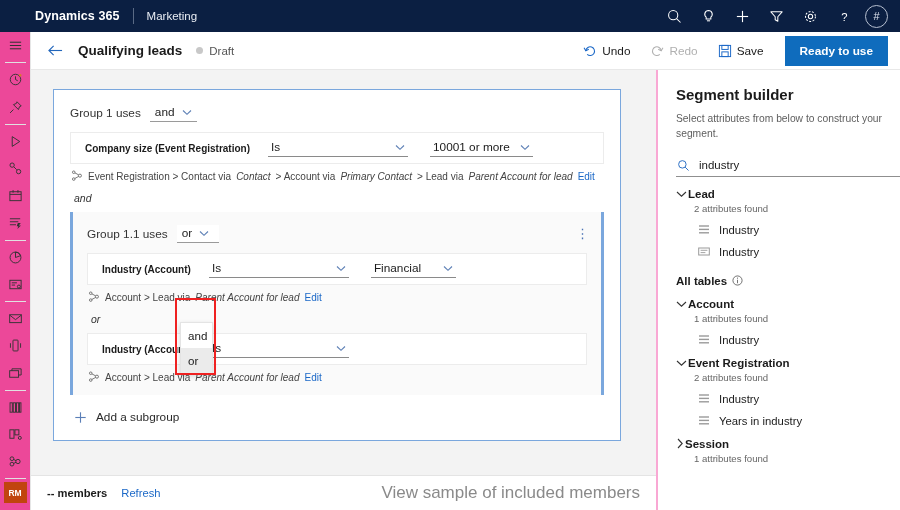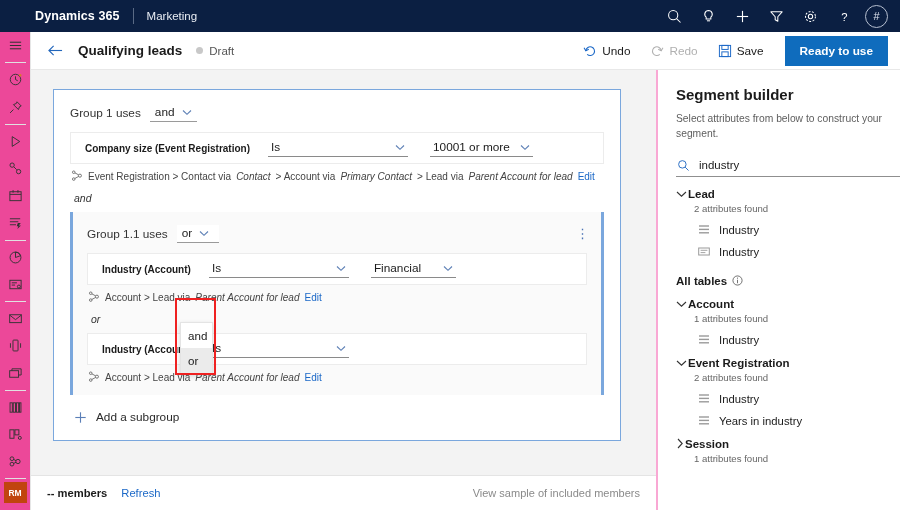--- a/index.html
+++ b/index.html
@@ -149,21 +149,21 @@
   }
 
   
   .footer {
     position: absolute; top: 475px; left: 31px; width: 625px; height: 35px;
     background: #ffffff; border-top: 1px solid #e4e4e4;
     display: flex; align-items: center; padding: 0 16px;
   }
   .members { font-size: 11.2px; color: #1b1b1b; font-weight: bold; }
   .refresh { font-size: 11.2px; color: #1b68c7; margin-left: 14px; cursor: pointer; }
-  .view-sample { margin-left: auto; font-size: 11px; color: #8a8a8a; cursor: pointer; }
+  .view-sample { margin-left: auto; font-size: 17px; color: #8a8a8a; cursor: pointer; }
 
   
   .rightpanel {
     position: absolute; top: 70px; left: 656px; width: 282px; height: 440px;
     background: #fff; border-left: 2px solid #f9a8d4; padding: 16px 18px 0 18px;
     overflow: hidden;
   }
   .rp-title { font-size: 15px; font-weight: bold; color: #1b1b1b; }
   .rp-sub { font-size: 10.3px; color: #5e5e5e; margin-top: 9px; line-height: 1.45; }
   .search-box {

